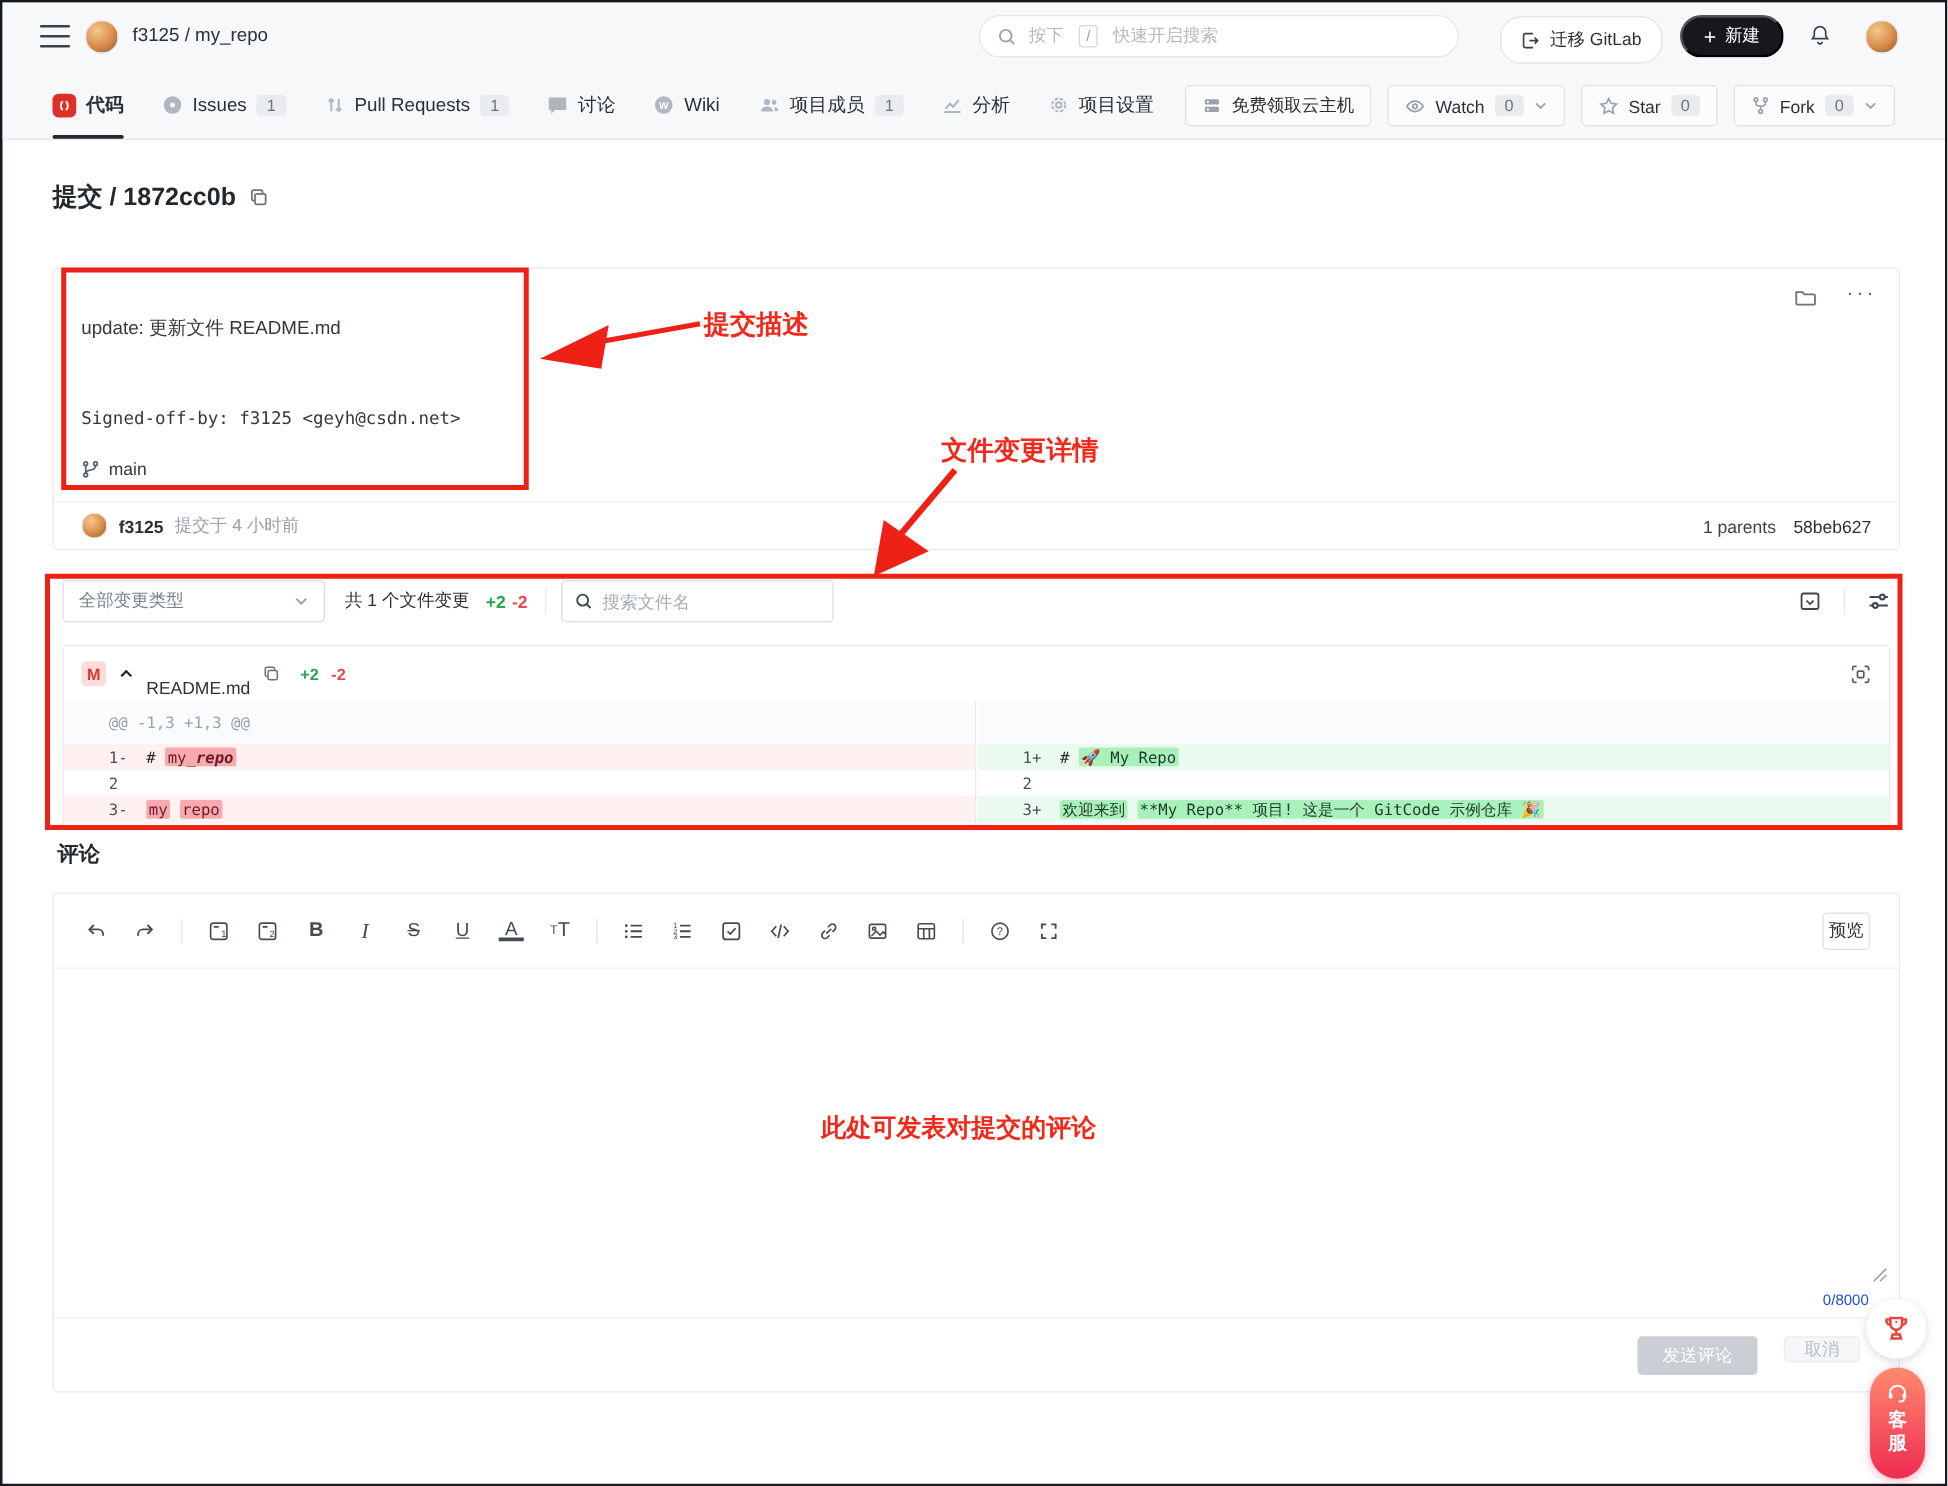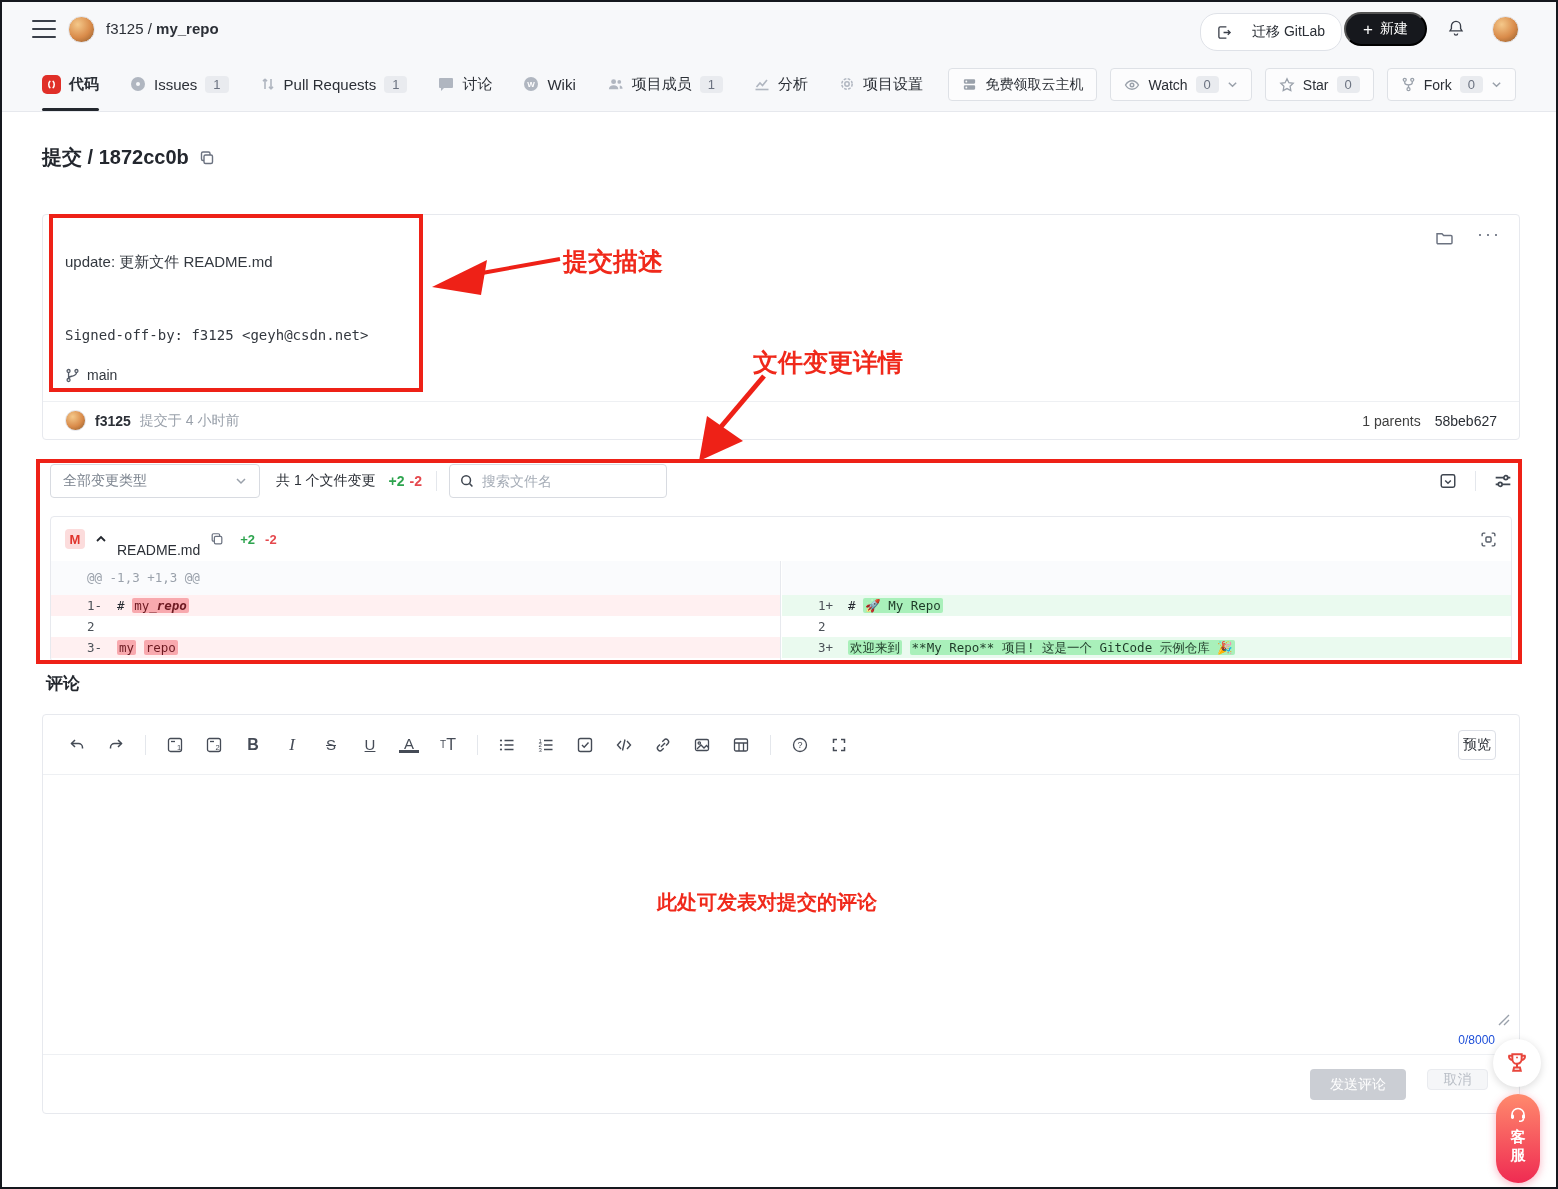--- a/index.html
+++ b/index.html
@@ -7,24 +7,24 @@
   #frame { position:relative; width:1558px; height:1189px; background:#fff; border:2px solid #15181e; overflow:hidden; }
   .mono { font-family:"DejaVu Sans Mono","Liberation Mono",monospace; }
 
   
   .tophdr { position:absolute; top:0; left:0; width:100%; height:55px; background:#f7f8fa; }
   .burger { position:absolute; left:30px; top:18px; width:24px; height:18px; display:flex; flex-direction:column; justify-content:space-between; cursor:pointer; }
   .burger i { display:block; height:2.4px; background:#3a3f49; border-radius:2px; }
   .avatar { border-radius:50%; background:radial-gradient(circle at 35% 30%, #f4c88a, #d98b4a 55%, #8a5a2b); border:1px solid #e3e5ea; }
   .av-brand { position:absolute; left:66px; top:14px; width:27px; height:27px; }
   .crumb { position:absolute; left:104px; top:18px; font-size:15px; color:#2b2f36; }
-  .crumb .repo { font-weight:bold; }
+  .crumb .repo { font-weight:normal; }
   .hsearch { position:absolute; left:781px; top:10px; width:384px; height:34px; background:#fff; border:1px solid #e3e5ea; border-radius:17px; display:flex; align-items:center; padding:0 14px; color:#b4b8bf; font-size:14px; gap:10px; }
   .kbd { display:inline-block; border:1px solid #d4d7dd; border-radius:3px; padding:0 5px; font-size:12px; line-height:16px; color:#9aa0a8; background:#fff; margin:0 2px; }
-  .pillbtn { position:absolute; display:flex; align-items:center; gap:20px; border:1px solid #dfe2e8; background:#fff; border-radius:17px; font-size:14px; color:#2b2f36; padding:18px 16px; cursor:pointer; }
+  .pillbtn { position:absolute; display:flex; align-items:center; gap:8px; border:1px solid #dfe2e8; background:#fff; border-radius:17px; font-size:14px; color:#2b2f36; padding:18px 16px; cursor:pointer; }
   .migrate { left:1198px; top:11px; height:33px; }
   .newbtn { position:absolute; left:1342px; top:10px; height:34px; border-radius:17px; background:#16181d; color:#fff; font-size:14px; display:flex; align-items:center; gap:7px; padding:0 17px; cursor:pointer; }
   .newbtn .plus { font-size:17px; line-height:1; }
   .bell { position:absolute; left:1444px; top:16px; color:#3a3f49; cursor:pointer; }
   .av-user { position:absolute; left:1490px; top:14px; width:27px; height:27px; cursor:pointer; }
 
   
   .nav { position:absolute; top:55px; left:0; width:100%; height:55px; background:#f7f8fa; border-bottom:1px solid #e6e8ed; }
   .tabs { position:absolute; left:40px; top:0; height:100%; display:flex; align-items:center; gap:31px; }
   .tab { position:relative; height:100%; display:flex; align-items:center; gap:8px; font-size:15px; color:#2b2f36; cursor:pointer; }
@@ -109,40 +109,51 @@
   
   .trophy { position:absolute; left:1491px; top:1037px; width:48px; height:48px; border-radius:50%; background:#fff; box-shadow:0 2px 8px rgba(0,0,0,.15); display:flex; align-items:center; justify-content:center; color:#e8463c; z-index:30; cursor:pointer; }
   .service { position:absolute; left:1494px; top:1092px; width:44px; height:89px; border-radius:22px; background:linear-gradient(180deg,#ff8a6d,#ef2b52); box-shadow:0 2px 8px rgba(239,43,82,.35); display:flex; flex-direction:column; align-items:center; padding-top:10px; gap:4px; z-index:30; cursor:pointer; }
   .service .txt { color:#fff; font-size:15px; font-weight:bold; width:16px; text-align:center; line-height:18px; }
 
   
   .overlay { position:absolute; left:0; top:0; z-index:40; pointer-events:none; }
   .annobox { position:absolute; border:4px solid #ee2117; z-index:40; pointer-events:none; }
   .box1 { left:47px; top:212px; width:374px; height:178px; }
   .box2 { left:34px; top:457px; width:1486px; height:205px; }
-  .annotext { position:absolute; color:#f0291b; font-weight:bold; font-size:25px; z-index:41; pointer-events:none; }
+  .annotext { position:absolute; color:#f0291b; font-weight:bold; font-size:21px; z-index:41; pointer-events:none; }
   .t1 { left:561px; top:243px; }
   .t2 { left:751px; top:344px; }
   .t3 { left:655px; top:887px; font-size:20px; }
   svg { display:block; }
 </style>
 </head>
 <body>
 
 <div id="frame">
 
   <div class="tophdr">
     <div class="burger">
         <i></i>
         <i></i>
         <i></i>
       </div>
     <div class="avatar av-brand"></div>
     <div class="crumb">
       <span>f3125</span><span> / </span><span class="repo">my_repo</span>
+    </div>
+    <div class="hsearch">
+      <span class="gicon">
+        <svg width="15" height="15" viewBox="0 0 16 16" fill="none" stroke="#9aa0a8" stroke-width="1.6">
+            <circle cx="7" cy="7" r="5"></circle>
+            <path d="M11 11l3.2 3.2"></path>
+          </svg>
+      </span>
+      <span>按下</span>
+        <span class="kbd">/</span>
+        <span>快速开启搜索</span>
     </div>
     <button class="pillbtn migrate">
       <span class="gicon" style="color:#3a3f49">
         <svg width="15" height="15" viewBox="0 0 16 16" fill="none" stroke="currentColor" stroke-width="1.4">
             <path d="M10 2H3.5A1.5 1.5 0 0 0 2 3.5v9A1.5 1.5 0 0 0 3.5 14H10"></path>
             <path d="M7 8h7M11.5 5.5L14 8l-2.5 2.5"></path>
           </svg>
       </span>
       <span>迁移 GitLab</span>
     </button>

